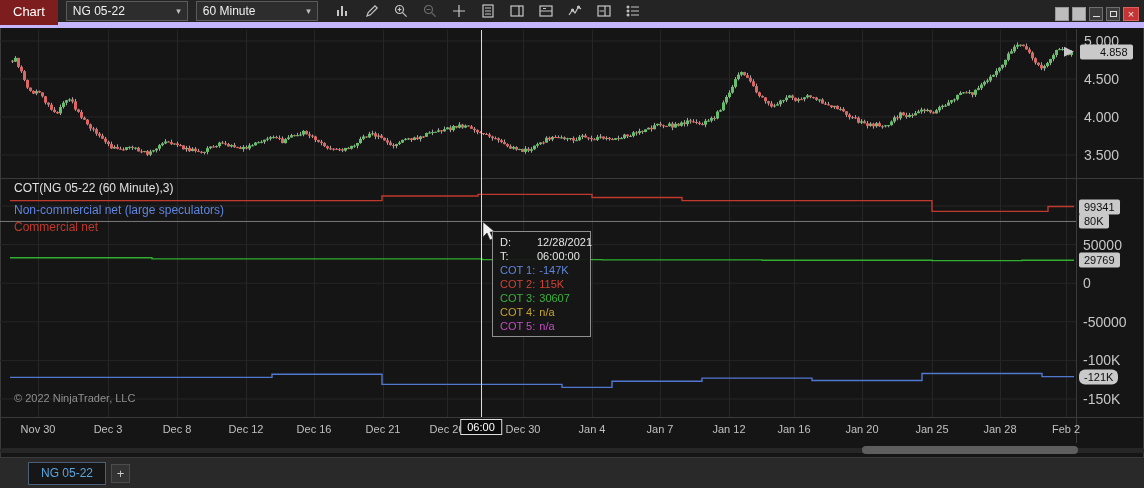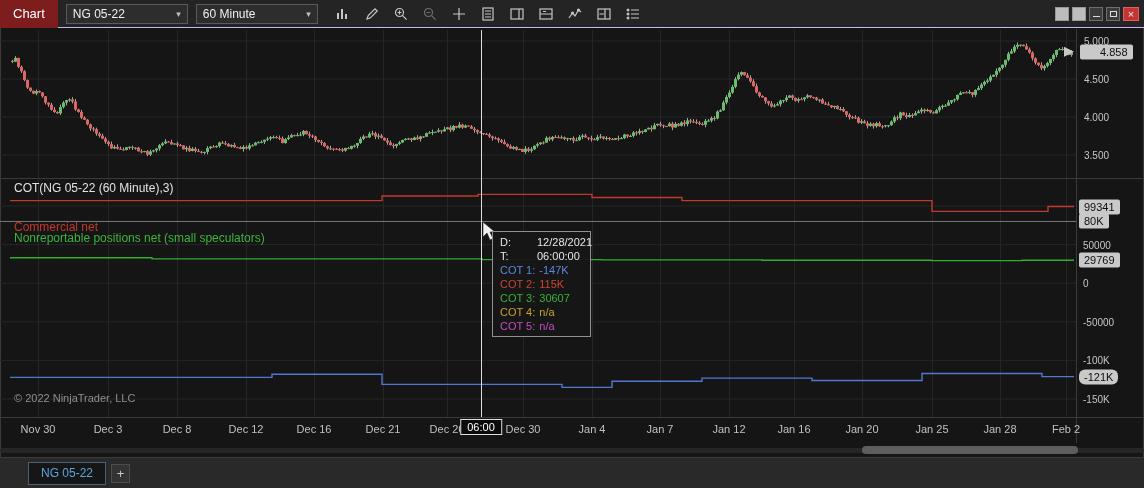--- a/index.html
+++ b/index.html
@@ -2,21 +2,21 @@
 <html><head>
 <meta charset="utf-8">
 <style>
   *{margin:0;padding:0;box-sizing:border-box}
   html,body{width:1144px;height:488px;background:#151515;overflow:hidden;position:relative;
     font-family:"Liberation Sans",sans-serif;color:#ddd}
   body{box-shadow:inset 0 0 0 1px #3a3a3a}
 
   
   .titlebar{position:absolute;top:0;left:0;right:0;height:28px;background:#242424;
-    display:flex;align-items:center;border-bottom:1px solid #c4b5fd;z-index:6}
+    display:flex;align-items:center;border-bottom:6px solid #c4b5fd;z-index:6}
   .app-title{background:#7d1d1d;color:#fff;height:28px;display:flex;align-items:center;
     padding:0 13px;font-size:13px}
   .nt-select{display:flex;align-items:center;justify-content:space-between;width:122px;height:20px;
     margin-left:8px;background:#2d2d2d;border:1px solid #5a5a5a;font-size:12px;color:#f0f0f0;padding:0 6px;cursor:default}
   .chev{font-size:9px;color:#c0c0c0;margin-left:6px}
   .tools{display:flex;align-items:center;gap:7px;margin-left:14px}
   .ticon{width:22px;height:20px;display:flex;align-items:center;justify-content:center}
   .ticon svg{stroke:#c6c6c6;fill:none;stroke-width:1.2}
   .ticon.dim{opacity:.45}
   .winbtns{position:absolute;right:5px;top:7px;display:flex;gap:3px;align-items:center}
@@ -24,21 +24,21 @@
     font-size:10px;line-height:10px;color:#e8e8e8;background:#3c3c3c;border:1px solid #6f6f6f}
   .winbtn.link{background:#bdbdbd;border-color:#989898}
   .winbtn.close{background:#c43434;border-color:#e06060;width:16px;font-size:11px}
   .sq{width:7px;height:6px;border:1px solid #ddd;display:block}
   .dash{width:7px;height:0;border-top:1px solid #ddd;display:block;margin-top:5px}
 
   
   svg#plot{position:absolute;top:29px;left:0;z-index:1}
   #overlays{position:absolute;inset:0;z-index:2}
   .overlay{position:absolute;white-space:nowrap}
-  .axis-label{color:#c6c6c6;font-size:10px;transform:translateY(-50%)}
+  .axis-label{color:#c6c6c6;font-size:14px;transform:translateY(-50%)}
   .axis-badge{background:#c9c9c9;color:#0f0f0f;font-size:11px;padding:0 5px;line-height:15px;
     border-radius:2px;transform:translateY(-50%)}
   .cot-head{font-size:12px}
   .tick-label{color:#c0c0c0;font-size:11px;transform:translateX(-50%)}
   .copyright{color:#8f8f8f;font-size:11px}
 
   .tooltip{position:absolute;left:492px;top:231px;width:99px;background:rgba(22,22,22,.94);
     border:1px solid #8f8f8f;z-index:4;padding:3px 0 3px 7px;font-size:11px}
   .trow{display:flex;gap:4px;line-height:14px}
   .trow .lbl{min-width:33px}
@@ -914,22 +914,22 @@
     <div class="overlay axis-label" style="left: 1083px; top: 206px;">100K</div>
     <div class="overlay axis-label" style="left: 1083px; top: 244.6px;">50000</div>
     <div class="overlay axis-label" style="left: 1083px; top: 283.2px;">0</div>
     <div class="overlay axis-label" style="left: 1083px; top: 321.8px;">-50000</div>
     <div class="overlay axis-label" style="left: 1083px; top: 360.4px;">-100K</div>
     <div class="overlay axis-label" style="left: 1083px; top: 399px;">-150K</div>
     <div class="overlay axis-badge" style="left: 1079px; top: 206.509px;">99341</div>
     <div class="overlay axis-badge" style="left: 1079px; top: 221.44px;">80K</div>
     <div class="overlay axis-badge" style="left: 1079px; top: 260.218px;">29769</div>
     <div class="overlay axis-badge" style="left: 1079px; top: 376.612px; border-radius: 6px;">-121K</div>
+    <div class="overlay cot-head" style="left: 14px; top: 203px; color: rgb(95, 133, 224);">Non-commercial net (large speculators)</div>
     <div class="overlay cot-head" style="left: 14px; top: 220px; color: rgb(192, 57, 43);">Commercial net</div>
-    <div class="overlay cot-head" style="left: 14px; top: 231px; color: rgb(61, 181, 61);">Nonreportable positions net (small speculators)</div>
     <div class="overlay tick-label" style="left: 38px; top: 423px;">Nov 30</div>
     <div class="overlay tick-label" style="left: 108px; top: 423px;">Dec 3</div>
     <div class="overlay tick-label" style="left: 177px; top: 423px;">Dec 8</div>
     <div class="overlay tick-label" style="left: 246px; top: 423px;">Dec 12</div>
     <div class="overlay tick-label" style="left: 314px; top: 423px;">Dec 16</div>
     <div class="overlay tick-label" style="left: 383px; top: 423px;">Dec 21</div>
     <div class="overlay tick-label" style="left: 447px; top: 423px;">Dec 26</div>
     <div class="overlay tick-label" style="left: 523px; top: 423px;">Dec 30</div>
     <div class="overlay tick-label" style="left: 592px; top: 423px;">Jan 4</div>
     <div class="overlay tick-label" style="left: 660px; top: 423px;">Jan 7</div>

